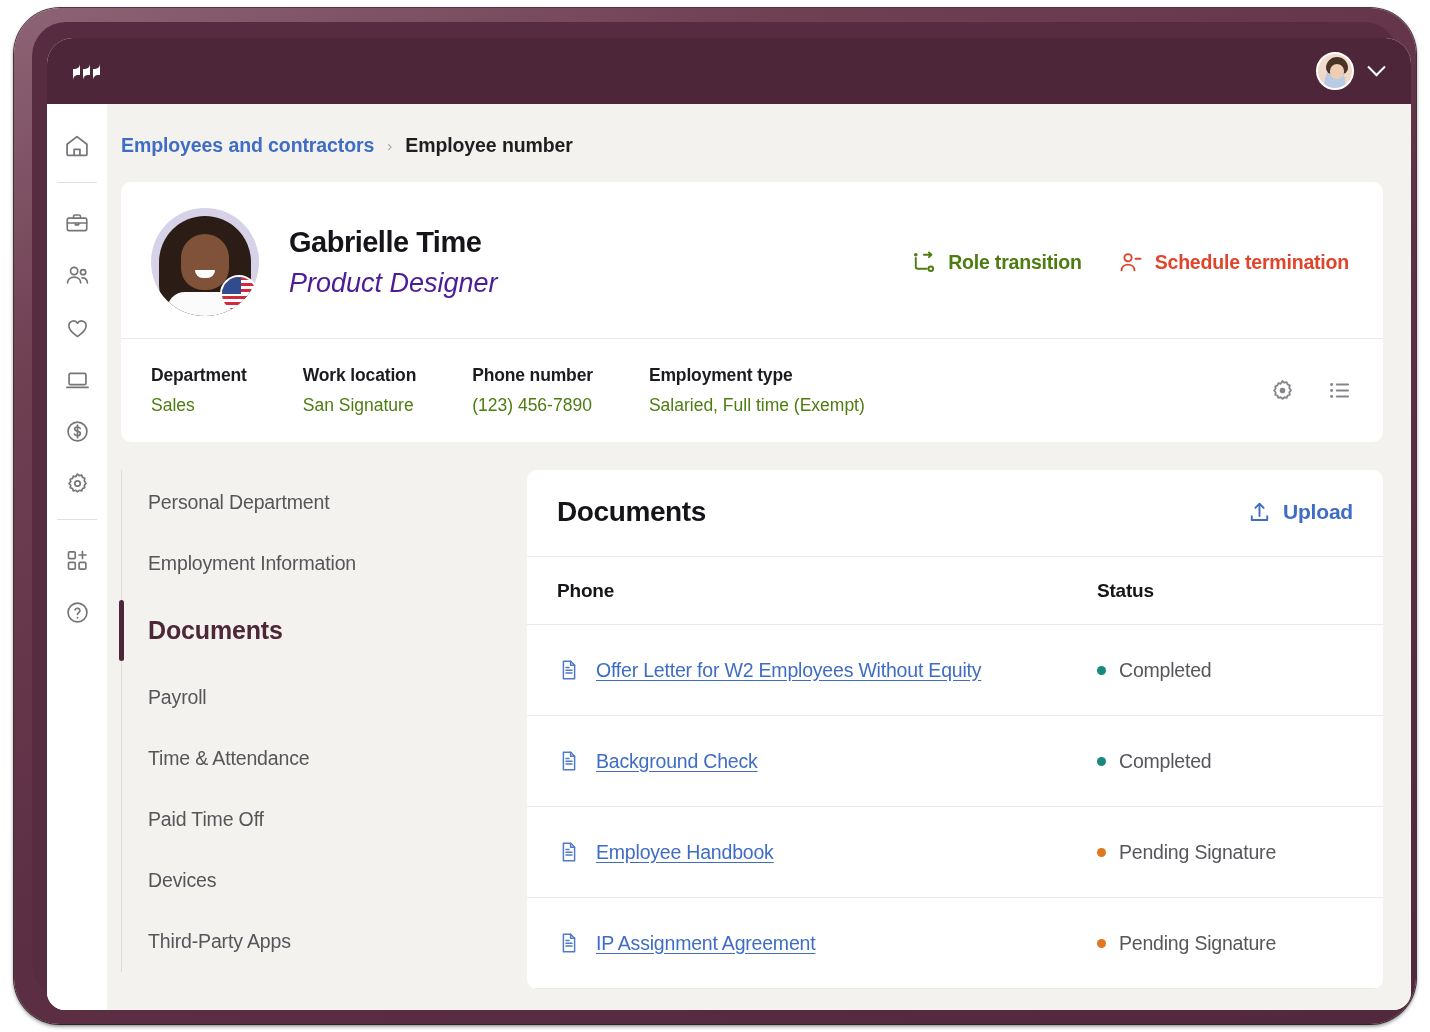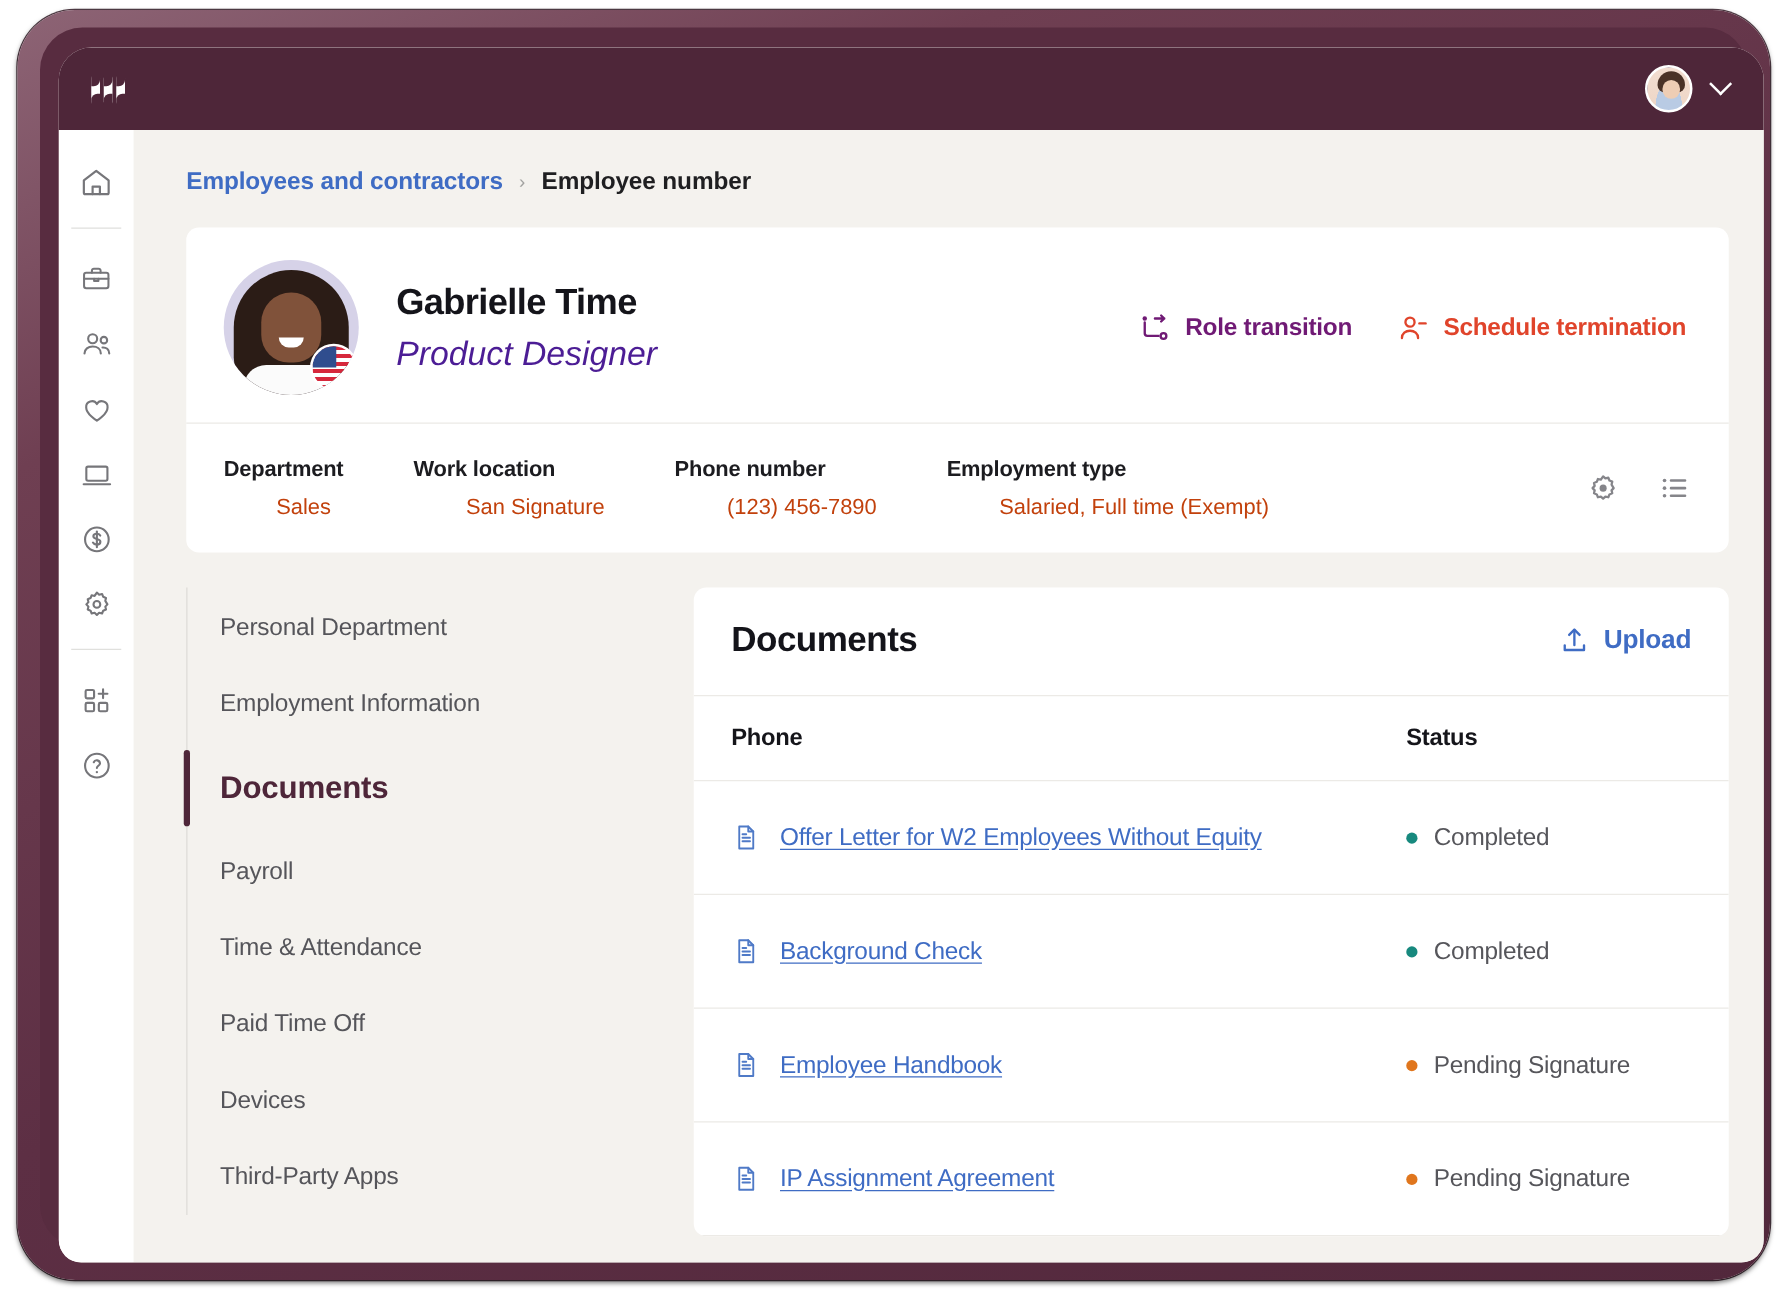--- a/index.html
+++ b/index.html
@@ -134,21 +134,21 @@
     flex: none;
   }
   .rail-btn {
     width: 48px; height: 52px;
     display: flex; align-items: center; justify-content: center;
     color: #76767a;
   }
   .rail-sep { width: 40px; height: 1px; background: #e0e0dd; margin: 10px 0 14px; }
 
   
-  #main { flex: 1; background: #f4f2ee; padding: 28px 28px 0 42px; overflow: hidden; }
+  #main { flex: 1; background: #f4f2ee; padding: 28px 28px 0 14px; overflow: hidden; }
 
   
   #breadcrumb { display: flex; align-items: center; gap: 13px; margin-bottom: 24px; height: 26px; }
   #breadcrumb .crumb-link {
     color: #3f6cc4; font-size: 19.5px; font-weight: 700; letter-spacing: -.1px; cursor: pointer;
   }
   #breadcrumb .crumb-sep { color: #a2a2a0; font-size: 15px; }
   #breadcrumb .crumb-current { color: #1f1f21; font-size: 19.5px; font-weight: 700; letter-spacing: -.1px; }
 
   
@@ -184,27 +184,27 @@
   #flag-badge::after {
     content: ""; position: absolute; left: 0; top: 0;
     width: 19px; height: 17px; background: #2f4d8e;
   }
   #profile-names { margin-left: 30px; }
   #employee-name { font-size: 29px; font-weight: 700; color: #14141a; letter-spacing: -.5px; }
   #employee-role { font-size: 27px; color: #4c1d95; margin-top: 9px; font-style: italic; }
 
   #profile-actions { margin-left: auto; display: flex; align-items: center; gap: 36px; padding-right: 4px; }
   .action-btn { display: flex; align-items: center; gap: 12px; cursor: pointer; font-size: 19.5px; font-weight: 700; letter-spacing: -.2px; }
-  #role-transition-button { color: #701a75; }
+  #role-transition-button { color: #4d7c0f; }
   #schedule-termination-button { color: #e0442b; }
 
   #profile-meta { display: flex; align-items: center; padding: 26px 30px 26px; }
   .meta-col { margin-right: 56px; }
   .meta-label { font-size: 17.5px; font-weight: 700; color: #1c1c20; letter-spacing: -.15px; }
-  .meta-value { font-size: 17.5px; color: #c2410c; margin-top: 9px; margin-left: 42px; }
+  .meta-value { font-size: 17.5px; color: #4d7c0f; margin-top: 9px; }
   #meta-icons { margin-left: auto; display: flex; align-items: center; gap: 30px; color: #85858a; }
 
   
   #lower { display: flex; align-items: flex-start; }
 
   
   #section-nav { width: 380px; flex: none; border-left: 1px solid #dddcd8; padding-top: 2px; }
   .nav-item {
     position: relative; padding: 19px 0 19px 26px;
     font-size: 19.5px; color: #55555a; cursor: pointer; letter-spacing: -.15px;

